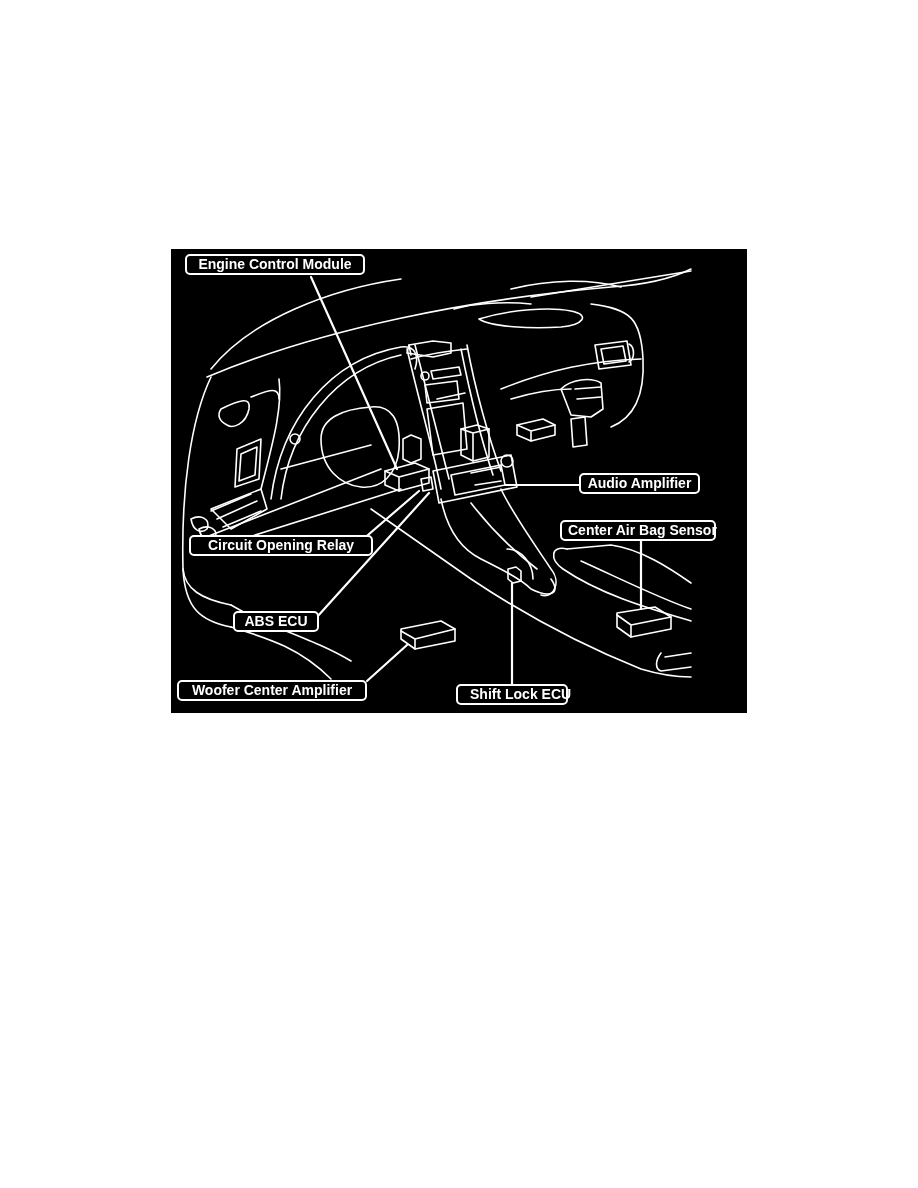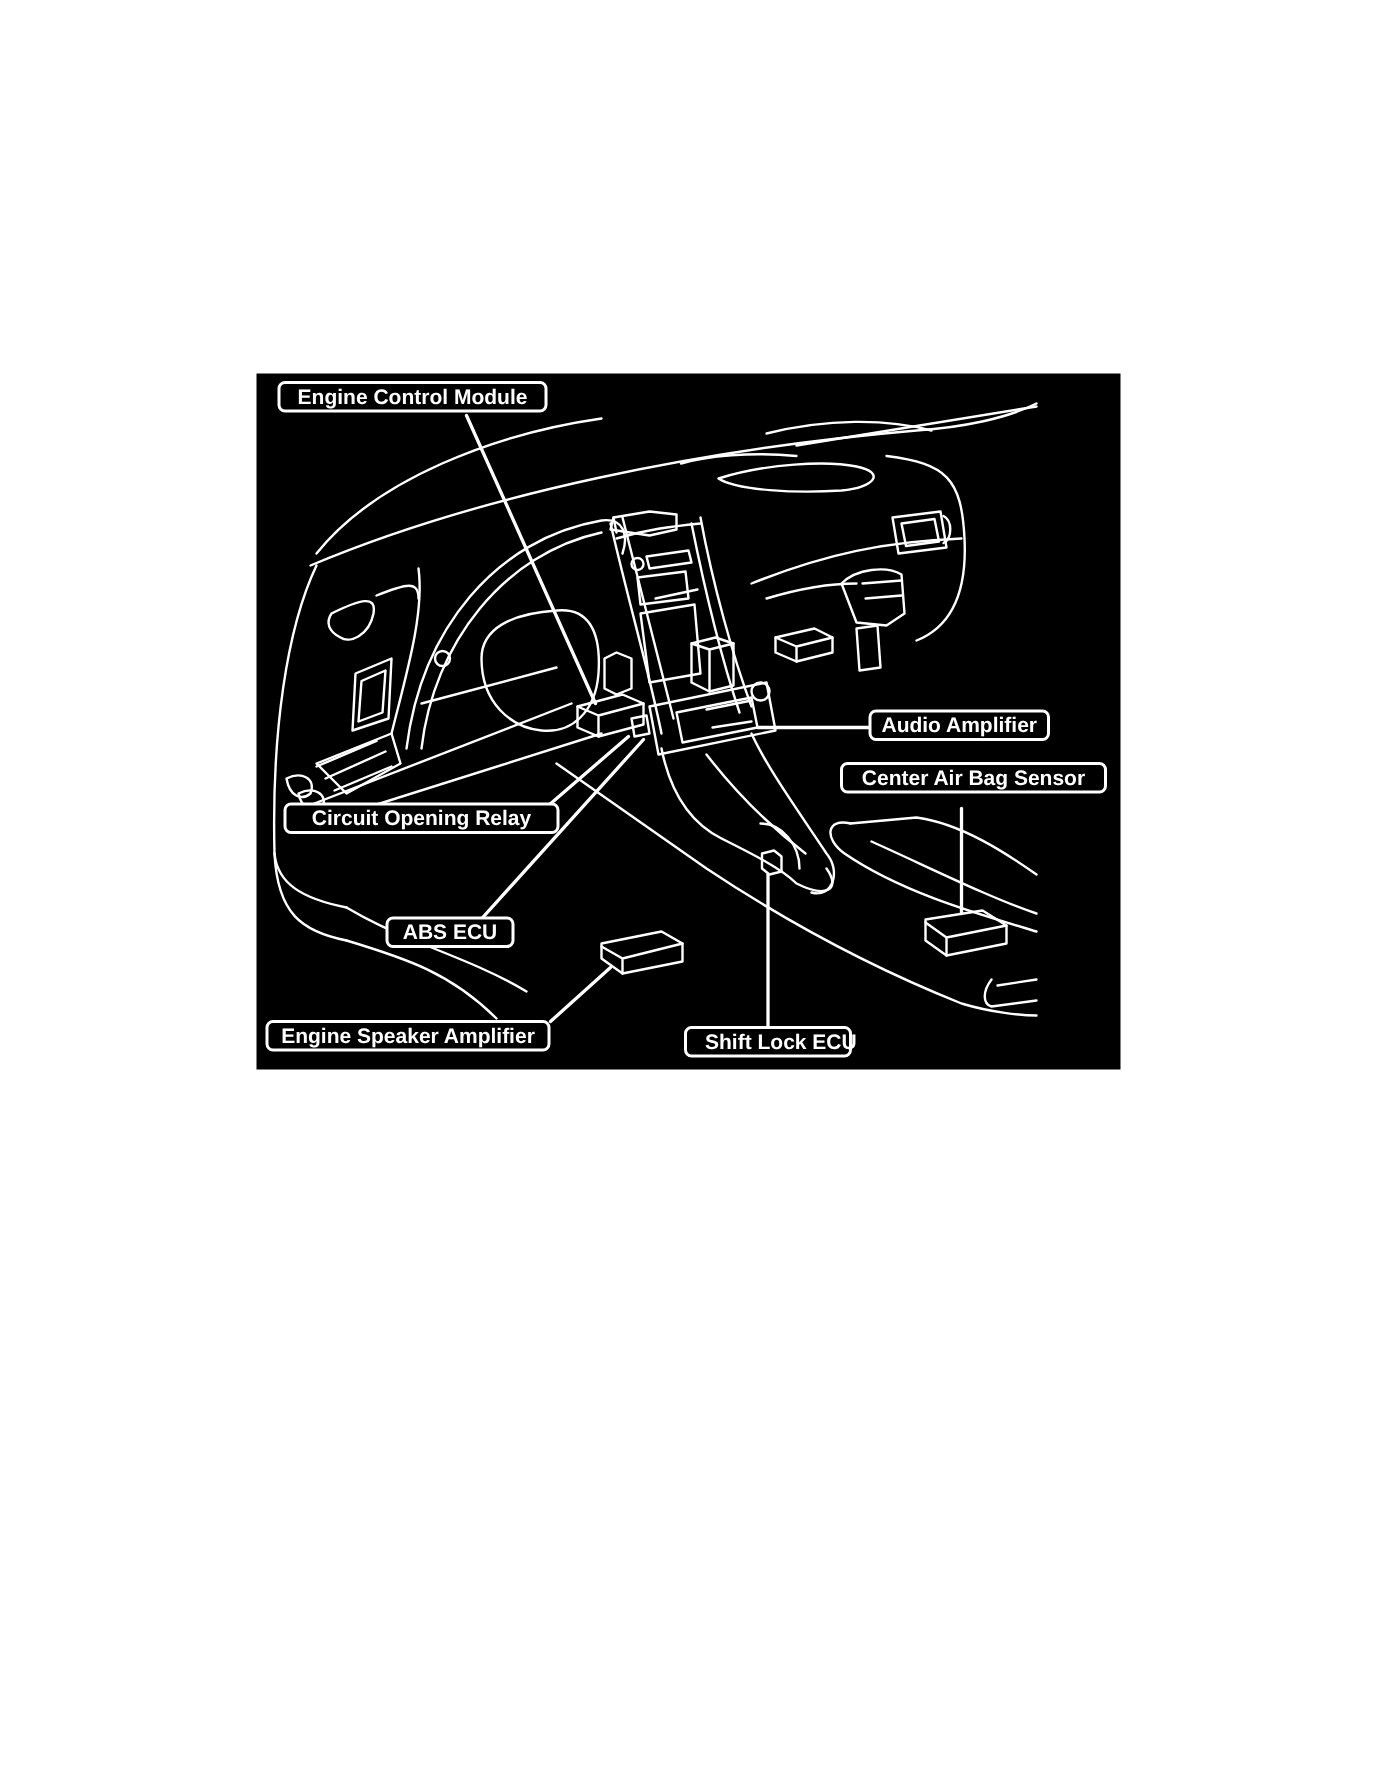--- a/index.html
+++ b/index.html
@@ -124,18 +124,18 @@
       <line x1="190" y1="292" x2="248" y2="242"></line>
       <line x1="146" y1="368" x2="258" y2="244"></line>
       <line x1="196" y1="432" x2="236" y2="396"></line>
       <line x1="341" y1="436" x2="341" y2="334"></line>
       <path d="M60 378 C 100 390, 130 400, 160 430" stroke-width="1.6"></path>
     </g>
   </svg>
 
   <div class="label" style="left:14px; top:5px; width:180px;">Engine Control Module</div>
   <div class="label" style="left:408px; top:224px; width:121px;">Audio Amplifier</div>
-  <div class="label" style="left:389px; top:259px; width:178px;">Center Air Bag Sensor</div>
+  <div class="label" style="left:389px; top:271px; width:156px;">Center Air Bag Sensor</div>
   <div class="label" style="left:18px; top:286px; width:184px;">Circuit Opening Relay</div>
-  <div class="label" style="left:62px; top:362px; width:86px;margin-left:24px;">ABS ECU</div>
-  <div class="label" style="left:6px; top:431px; width:190px;">Engine Speaker Amplifier</div>
+  <div class="label" style="left:62px; top:362px; width:86px;">ABS ECU</div>
+  <div class="label" style="left:6px; top:431px; width:190px;">Woofer Center Amplifier</div>
   <div class="label" style="left:285px; top:435px; width:112px;padding-left:12px;">Shift Lock ECU</div>
 </div>
 
 </body></html>

